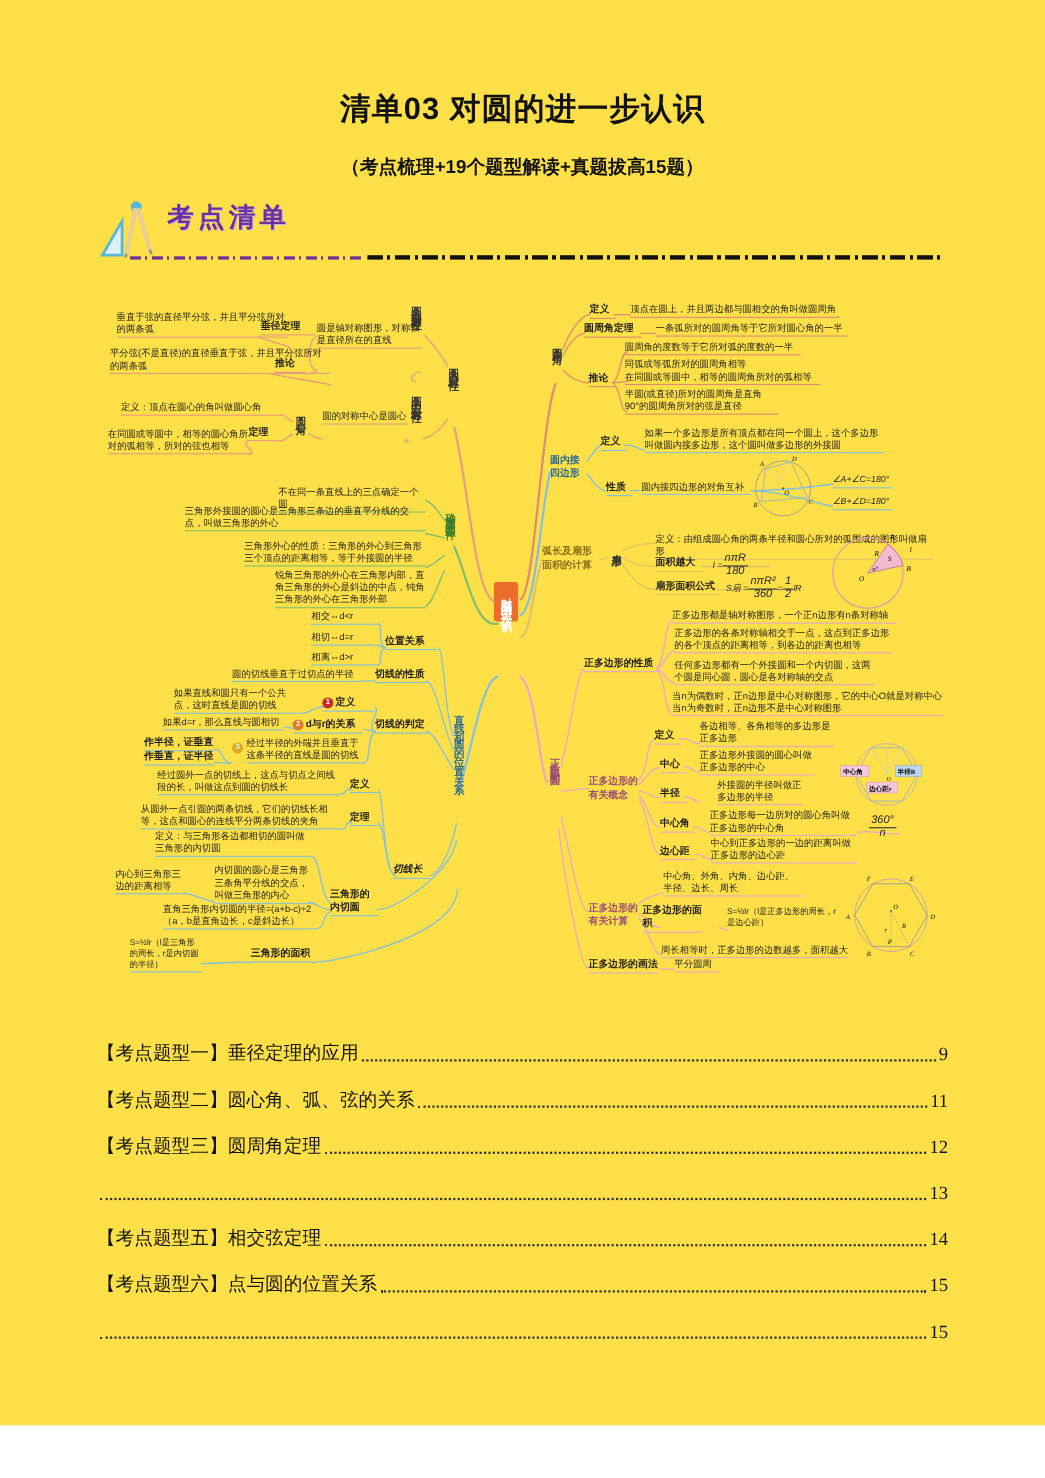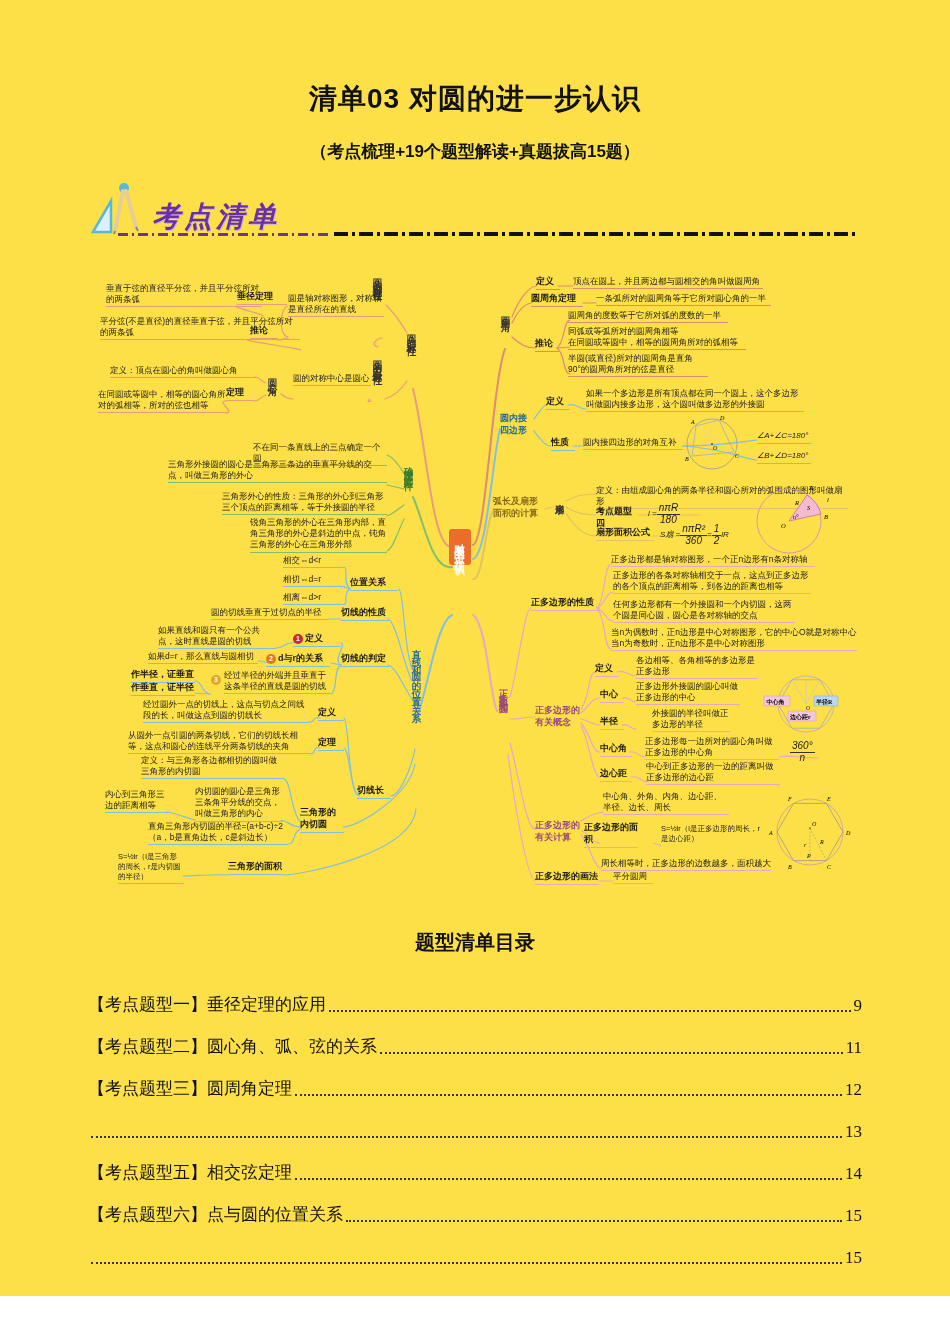--- a/index.html
+++ b/index.html
@@ -2,21 +2,21 @@
 <html><head>
 <meta charset="utf-8">
 <style>
   html,body{margin:0;padding:0;background:#fff;}
   .page{position:relative;width:950px;height:1296px;background:#fde047;overflow:hidden;
         font-family:"Liberation Sans",sans-serif;color:#111;}
   .title{margin:80px 0 0;text-align:center;font-size:28px;font-weight:700;letter-spacing:1px;}
   .subtitle{margin-top:22px;text-align:center;font-size:17px;font-weight:700;}
   .banner{position:relative;height:70px;margin-top:14px;}
   .banner-logo{position:absolute;left:90px;top:2px;}
-  .banner-word{position:absolute;left:152px;top:21px;font-size:28px;font-weight:700;font-style:italic;
+  .banner-word{position:absolute;left:152px;top:4px;font-size:24px;font-weight:700;
                color:#6B2FA0;letter-spacing:4px;text-shadow:1px 1px 0 #c8b0e0;}
   .rule-purple{position:absolute;left:118px;top:56px;width:212px;height:3px;
     background:repeating-linear-gradient(90deg,#7030A0 0 10px,transparent 10px 14px,#7030A0 14px 16px,transparent 16px 20px);}
   .rule-black{position:absolute;left:334px;top:55px;width:522px;height:4px;
     background:repeating-linear-gradient(90deg,#111 0 14px,transparent 14px 18px,#111 18px 21px,transparent 21px 25px);}
   .mindmap{position:relative;width:950px;height:660px;margin-top:2px;}
   .links{position:absolute;left:0;top:0;}
   .n{position:absolute;font-size:8.5px;line-height:1.32;color:#1c1c1c;}
   .lb{font-weight:700;font-size:9px;}
   .v{writing-mode:vertical-rl;text-orientation:upright;font-weight:700;font-size:9.5px;color:#333;}
@@ -236,21 +236,21 @@
     <div class="n un-b" style="left:148px;top:402px;width:110px;">如果d=r，那么直线与圆相切</div>
     <div class="n lb un-b" style="left:266px;top:404px;width:64px;"><span class="badge b2">2</span><span>d与r的关系</span></div>
     <div class="n lb un-b" style="left:131px;top:420px;width:64px;">作半径，证垂直</div>
     <div class="n lb un-b" style="left:131px;top:433px;width:64px;">作垂直，证半径</div>
     <span class="badge b3" style="position:absolute;left:211px;top:426px;">3</span>
     <div class="n un-b" style="left:224px;top:421px;width:106px;">经过半径的外端并且垂直于这条半径的直线是圆的切线</div>
     <div class="n un-b" style="left:143px;top:450px;width:166px;">经过圆外一点的切线上，这点与切点之间线段的长，叫做这点到圆的切线长</div>
     <div class="n lb un-b" style="left:318px;top:458px;width:26px;">定义</div>
     <div class="n un-b" style="left:128px;top:481px;width:182px;">从圆外一点引圆的两条切线，它们的切线长相等，这点和圆心的连线平分两条切线的夹角</div>
     <div class="n lb un-b" style="left:318px;top:488px;width:26px;">定理</div>
-    <div class="n lb un-b" style="left:357px;top:536px;width:34px;">切线长</div>
+    <div class="n lb un-b" style="left:357px;top:536px;width:34px;font-style:italic;">切线长</div>
     <div class="n un-b" style="left:141px;top:506px;width:143px;">定义：与三角形各边都相切的圆叫做三角形的内切圆</div>
     <div class="n un-b" style="left:195px;top:537px;width:88px;">内切圆的圆心是三角形三条角平分线的交点，叫做三角形的内心</div>
     <div class="n un-b" style="left:105px;top:540px;width:64px;">内心到三角形三边的距离相等</div>
     <div class="n lb un-b" style="left:300px;top:558px;width:44px;">三角形的内切圆</div>
     <div class="n un-b" style="left:148px;top:572px;width:140px;">直角三角形内切圆的半径=(a+b-c)÷2（a，b是直角边长，c是斜边长）</div>
     <div class="n un-b fm" style="left:118px;top:603px;width:66px;font-style:normal;font-size:7.5px;">S=½lr（l是三角形的周长，r是内切圆的半径）</div>
     <div class="n lb un-b" style="left:228px;top:612px;width:56px;">三角形的面积</div>
 
     <div class="n v" style="left:499px;top:60px;letter-spacing:3px;">圆周角</div>
     <div class="n lb un-s" style="left:536px;top:27px;width:24px;">定义</div>
@@ -277,21 +277,21 @@
       <text x="8" y="10" font-size="6" font-style="italic">A</text>
       <text x="37" y="5.5" font-size="6" font-style="italic">D</text>
       <text x="2" y="47" font-size="6" font-style="italic">B</text>
       <text x="52" y="44" font-size="6" font-style="italic">C</text>
       <text x="30" y="36" font-size="6" font-style="italic">O</text>
     </svg>
 
     <div class="n lb" style="left:493px;top:247px;width:54px;color:#8a6d1a;"><span>弧长及扇形</span><br><span>面积的计算</span></div>
     <div class="n v" style="left:553px;top:247px;letter-spacing:2px;">扇形</div>
     <div class="n un-y" style="left:596px;top:236px;width:252px;">定义：由组成圆心角的两条半径和圆心所对的弧围成的图形叫做扇形</div>
-    <div class="n lb un-y" style="left:596px;top:257px;width:44px;">考点题型四</div>
+    <div class="n lb un-y" style="left:596px;top:257px;width:44px;">面积越大</div>
     <div class="n" style="left:648px;top:254px;"><span class="fm">l =</span><span class="frac"><span class="fn">nπR</span><span class="fd">180</span></span></div>
     <div class="n lb un-y" style="left:596px;top:278px;width:58px;">扇形面积公式</div>
     <div class="n" style="left:660px;top:275px;"><span class="fm">S扇 =</span><span class="frac"><span class="fn">nπR²</span><span class="fd">360</span></span><span class="fm">=</span><span class="frac"><span class="fn">1</span><span class="fd">2</span></span><span class="fm">lR</span></div>
     <svg style="position:absolute;left:743px;top:232px;" width="114" height="78" viewBox="0 0 114 78">
       <circle cx="46" cy="40" r="32" fill="none" stroke="#D898B0" stroke-width="1"></circle>
       <path d="M46,40 L64,14 A32,32 0 0 1 78,33 Z" fill="#F4BBD0" stroke="#C87098" stroke-width="0.8"></path>
       <text x="52" y="24" font-size="6.5" font-style="italic">R</text>
       <text x="66" y="9" font-size="6.5" font-style="italic">A</text>
       <text x="81" y="38" font-size="6.5" font-style="italic">B</text>
       <text x="64" y="29" font-size="6.5" font-style="italic">S</text>
@@ -349,21 +349,20 @@
       <text x="49" y="34" font-size="6" font-style="italic">O</text>
       <text x="41" y="55" font-size="6" font-style="italic">r</text>
       <text x="57" y="52" font-size="6" font-style="italic">R</text>
       <text x="44" y="66" font-size="6" font-style="italic">P</text>
     </svg>
     <div class="n lb un-p" style="left:535px;top:622px;width:64px;">正多边形的画法</div>
     <div class="n un-p" style="left:613px;top:622px;width:40px;">平分圆周</div>
 
   </div>
 
-  <div class="toc-title">题型清单目录</div>
 
   <div class="toc">
     <div class="toc-row">
         <span class="toc-label">【考点题型一】垂径定理的应用</span>
         <span class="toc-leader"></span>
         <span class="toc-page">9</span>
       </div>
     <div class="toc-row">
         <span class="toc-label">【考点题型二】圆心角、弧、弦的关系</span>
         <span class="toc-leader"></span>

